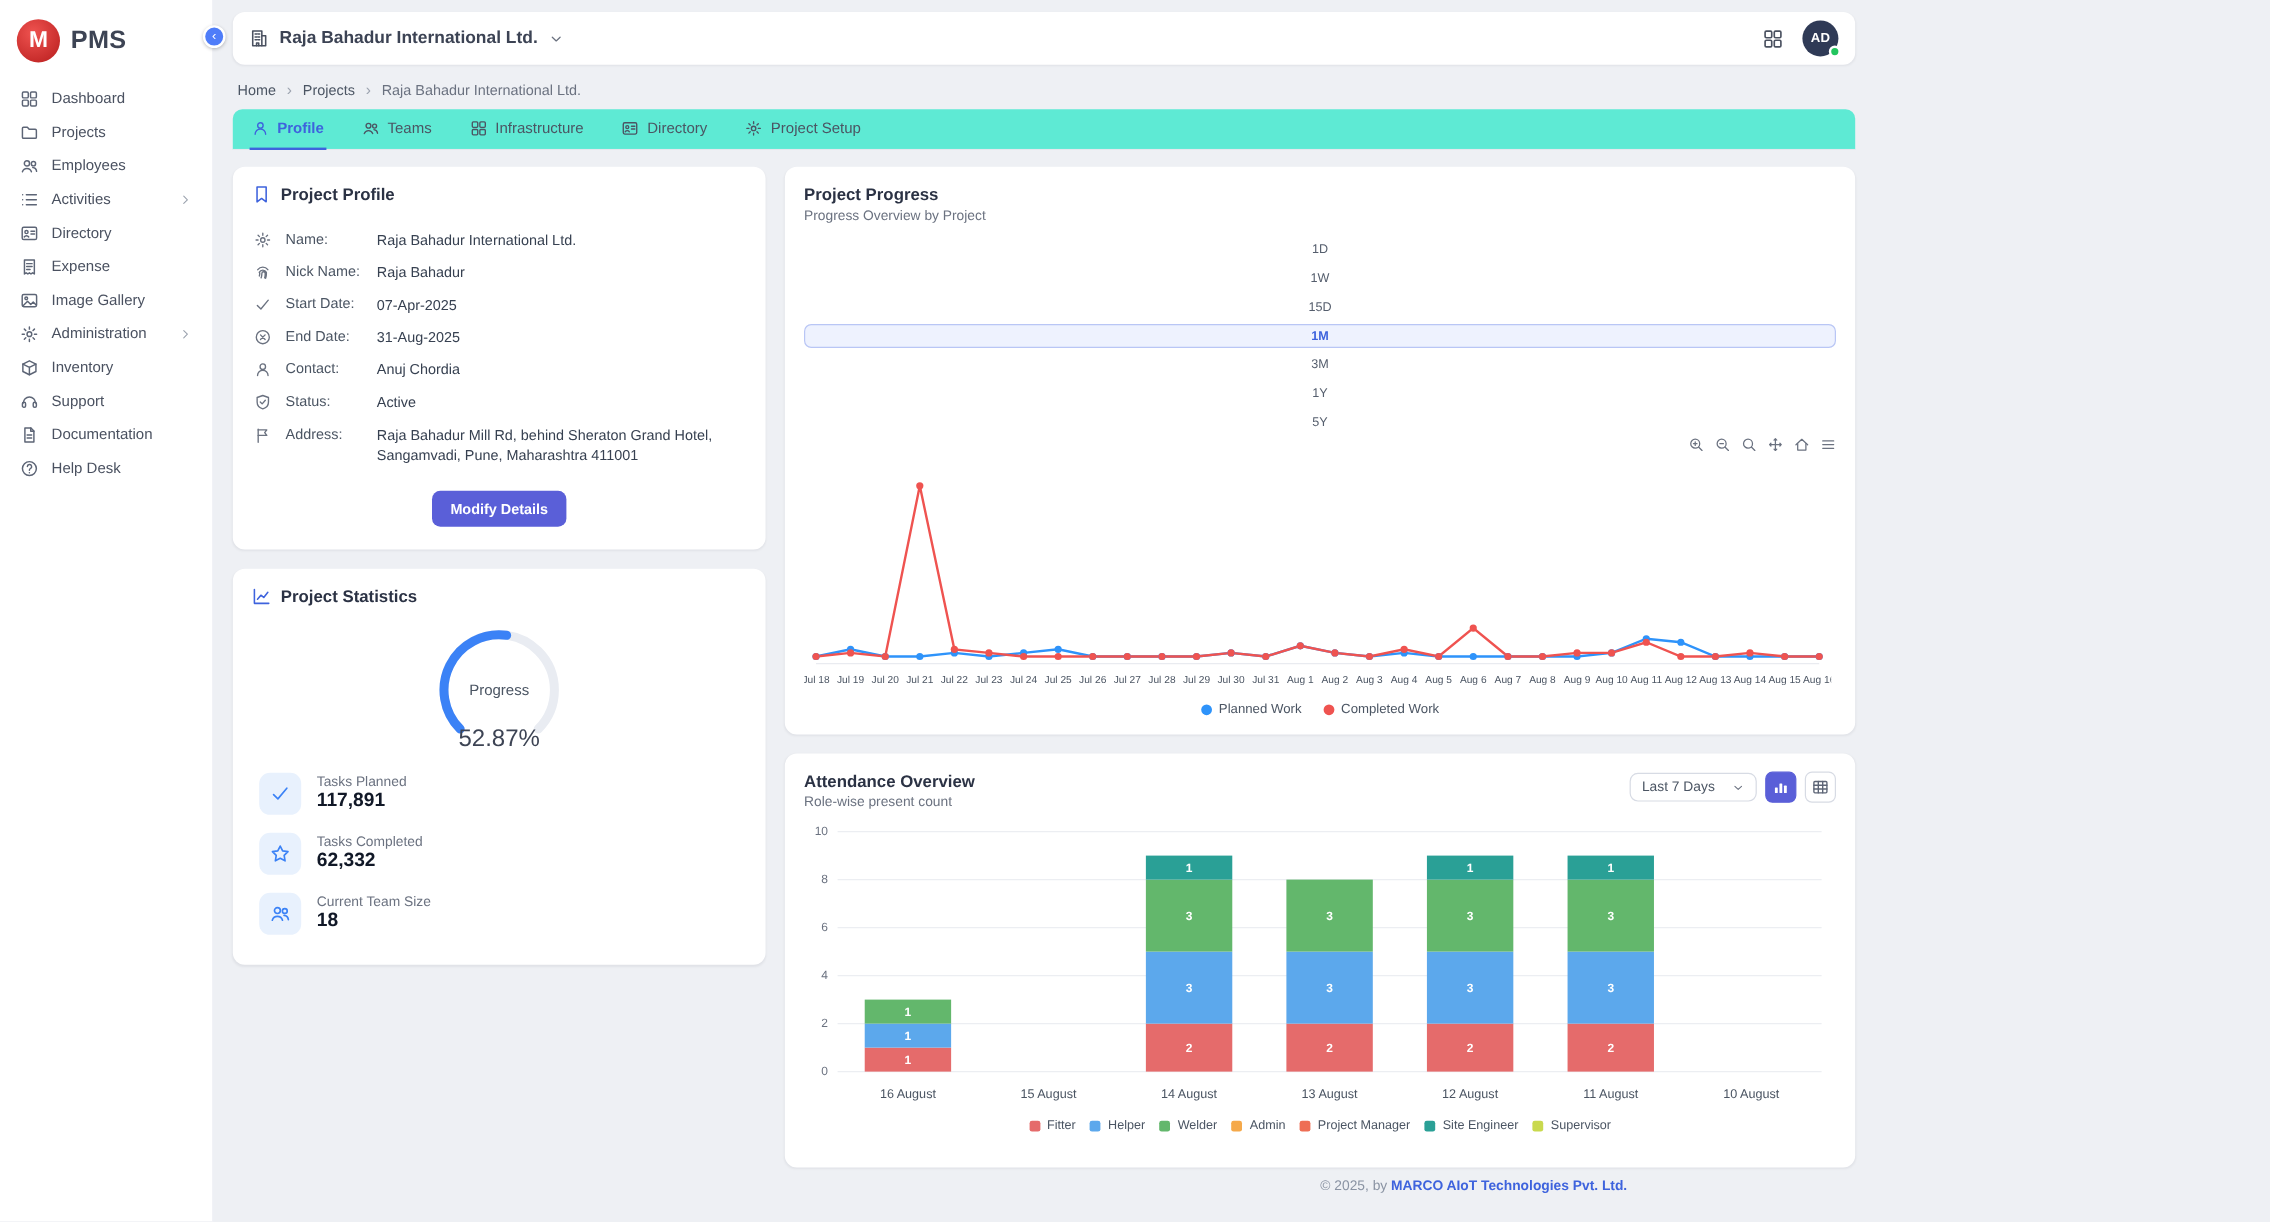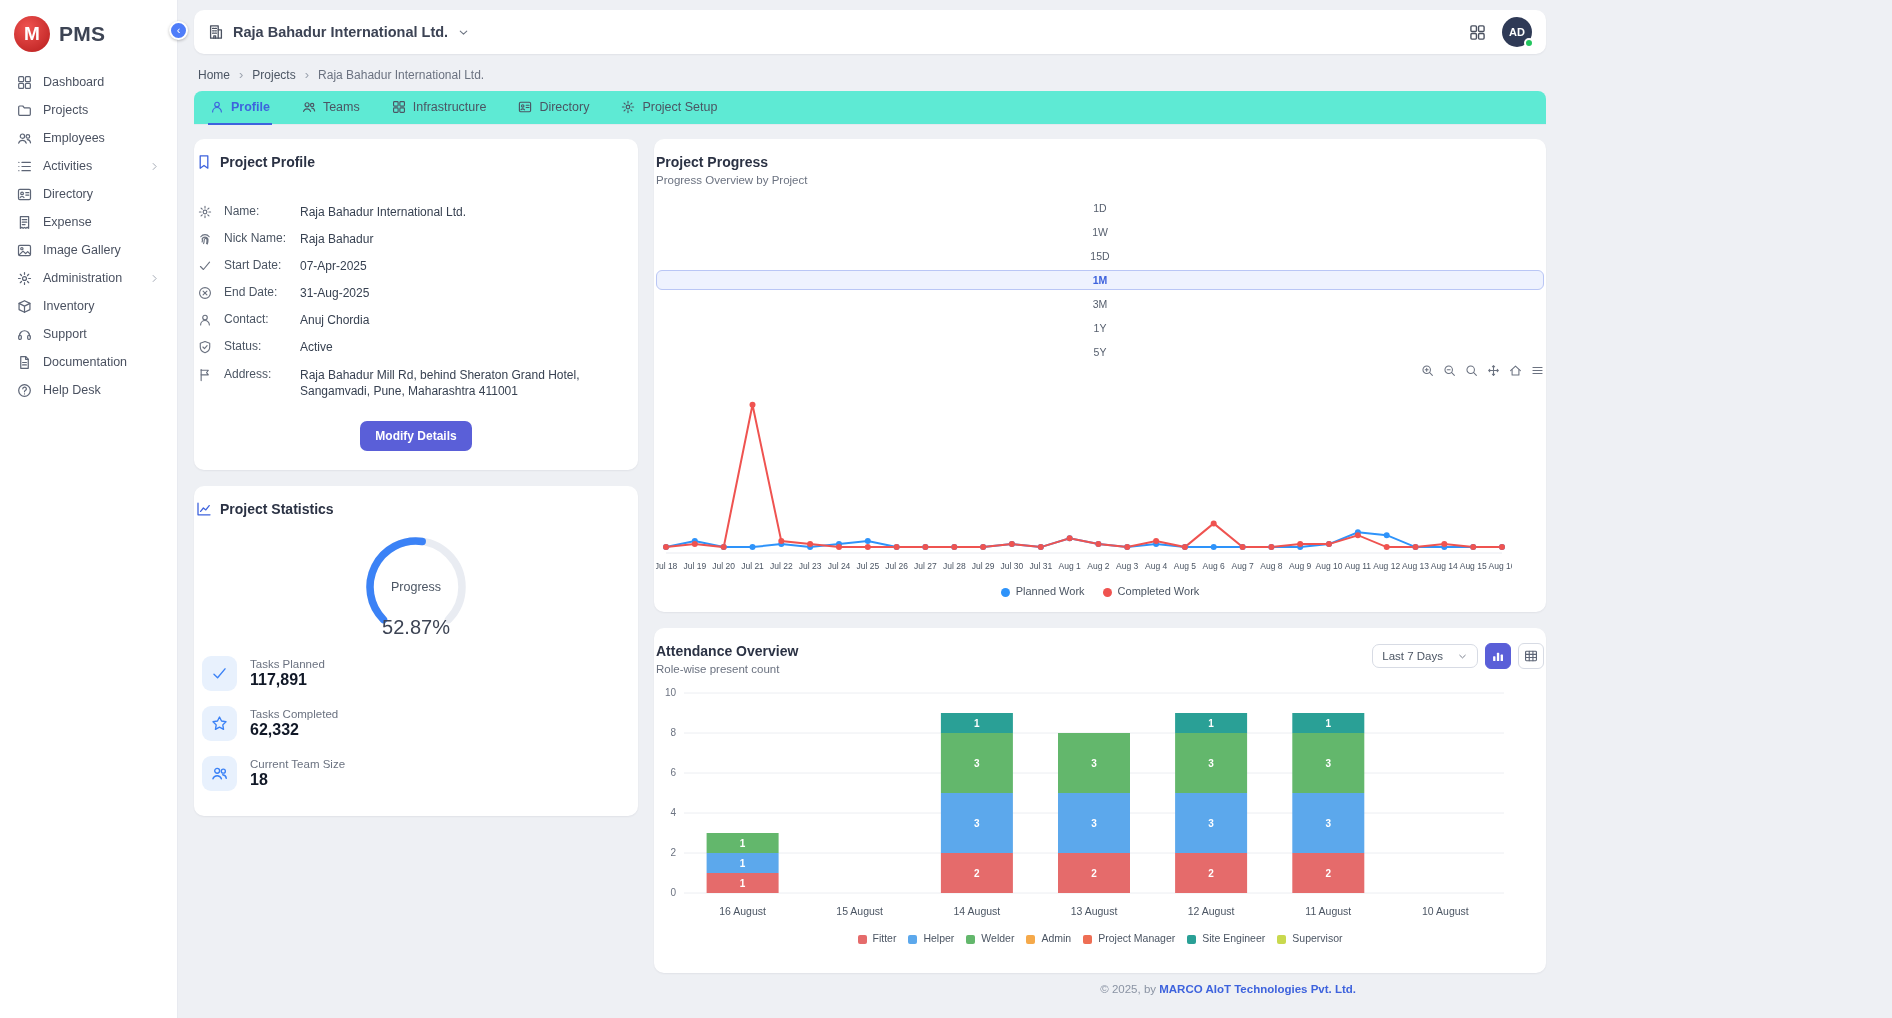--- a/index.html
+++ b/index.html
@@ -39,27 +39,27 @@
   .bc-current{color:#6b7280;}
 
   .tabs{display:flex;gap:28px;background:#5eead4;border-radius:8px 8px 0 0;border-bottom:1px solid #e6e8ee;padding:0 14px;}
   .tab{display:flex;align-items:center;gap:7px;padding:9px 2px;font-size:12.5px;color:#4b5563;border-bottom:2px solid transparent;margin-bottom:-1px;cursor:pointer;}
   .tab .ic{width:14px;height:14px;}
   .tab.active{color:var(--accent);border-color:var(--accent);font-weight:600;}
 
   .content-grid{display:flex;gap:16px;margin-top:14px;}
   .left-col{width:444px;display:flex;flex-direction:column;gap:16px;flex-shrink:0;}
   .right-col{flex:1;display:flex;flex-direction:column;gap:16px;}
-  .card-pad{padding:15px 2px;}
+  .card-pad{padding:15px 16px;}
   .card-title{display:flex;gap:8px;align-items:center;font-size:14px;font-weight:700;color:#2b3244;}
   .card-title .ic{width:16px;height:16px;color:var(--accent);}
 
   
   .profile-card{min-height:253px;}
-  .fields{margin-top:28px;}
+  .fields{margin-top:16px;}
   .field-row{display:flex;gap:12px;padding:5.5px 2px;font-size:12px;align-items:flex-start;}
   .field-row .ic{width:14px;height:14px;color:#6b7280;flex-shrink:0;margin-top:1px;}
   .f-label{width:64px;flex-shrink:0;color:#4b5563;}
   .f-value{flex:1;color:#374151;line-height:1.35;}
   .modify-btn{display:block;margin:16px auto 4px;background:var(--violet);color:#fff;border:none;border-radius:7px;padding:8px 15px;font-size:12px;font-weight:600;cursor:pointer;font-family:inherit;}
 
   
   .stats-card{min-height:330px;}
   .gauge-wrap{display:flex;justify-content:center;margin-top:14px;}
   .gauge-label{font-size:12.5px;fill:#4b5563;}
@@ -77,21 +77,21 @@
   .range-pill{font-size:10.5px;padding:3px 7px;color:#555e6d;background:none;border:1px solid transparent;border-radius:6px;cursor:pointer;font-family:inherit;}
   .range-pill.active{color:var(--accent);border-color:#b9c6f5;background:#eef2fe;font-weight:600;}
   .chart-toolbar{display:flex;gap:9px;justify-content:flex-end;margin-top:2px;height:16px;}
   .tool{cursor:pointer;color:#6b7280;display:flex;}
   .tool .ic{width:13px;height:13px;}
   .tick{font-size:8.5px;fill:#4b5563;}
   .btick{font-size:10px;fill:#6b7280;}
   .cat-label{font-size:10.5px;fill:#4b5563;}
   .bar-label{font-size:10px;fill:#fff;font-weight:700;}
   .legend{display:flex;justify-content:center;gap:18px;margin-top:6px;font-size:11px;color:#4b5563;}
-  .leg-item{display:flex;align-items:flex-end;gap:6px;cursor:pointer;}
+  .leg-item{display:flex;align-items:center;gap:6px;cursor:pointer;}
   .leg-dot{width:9px;height:9px;border-radius:50%;display:inline-block;}
   .leg-sq{width:9px;height:9px;border-radius:2px;display:inline-block;}
   .bar-legend{gap:12px;font-size:10.5px;}
 
   
   .attendance-card{min-height:345px;}
   .att-header{display:flex;justify-content:space-between;align-items:flex-start;}
   .att-controls{display:flex;gap:7px;align-items:center;}
   .select{display:flex;align-items:center;gap:14px;border:1px solid #d7dbe4;border-radius:7px;padding:5px 9px;font-size:11.5px;color:#4b5563;cursor:pointer;}
   .select .ic{width:11px;height:11px;color:#6b7280;}

